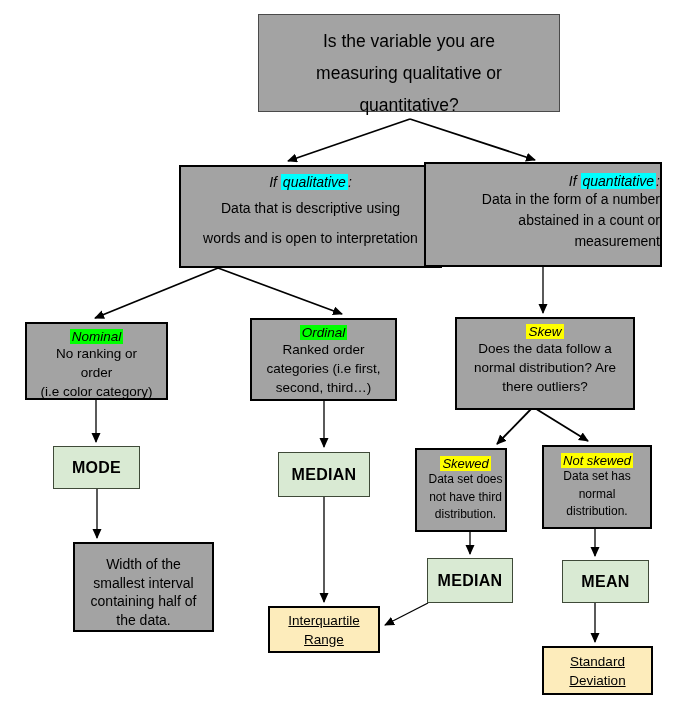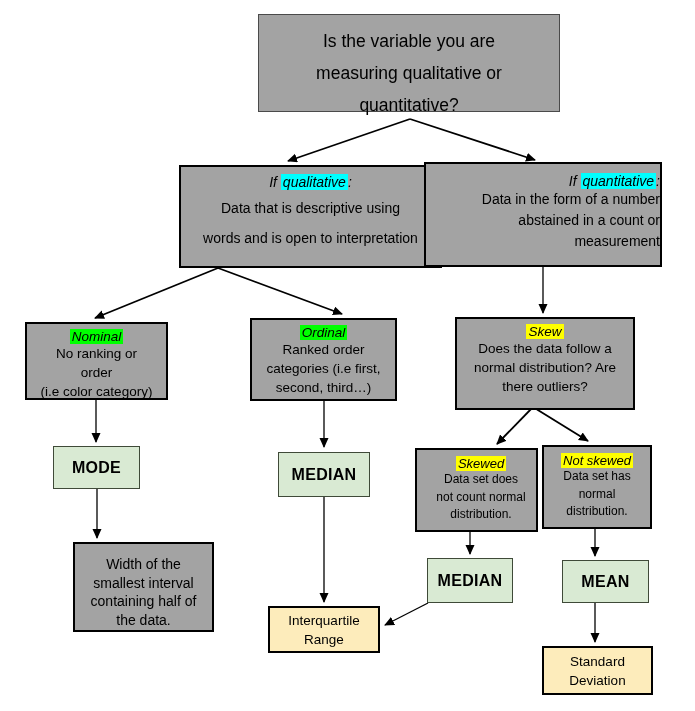--- a/index.html
+++ b/index.html
@@ -25,21 +25,21 @@
   .t-quant{font-size:14px;text-align:right;}
   .t-quant .title{margin-top:9px;}
   .t-quant .bl{line-height:21px;}
   .t-mid{font-size:13.5px;}
   .t-mid .title{margin-top:5px;}
   .t-mid .bl{line-height:19px;}
   .t-small{font-size:12px;}
   .t-small .title{font-size:13px;margin-top:6px;}
   .t-small .bl{line-height:17.5px;}
   .t-width{font-size:14px;line-height:18.5px;padding-top:11px;margin-left:46px;}
-  .t-tan{font-size:13.5px;line-height:19px;}
+  .t-tan{font-size:13.5px;line-height:19px;text-decoration:underline;}
   svg.wires{position:absolute;left:0;top:0;width:695px;height:711px;pointer-events:none;}
   svg.wires line{stroke:#000;fill:none;}
   .w-thick{stroke-width:1.8;}
   .w-thin{stroke-width:1.3;}
 </style>
 </head>
 <body>
 
 <div id="canvas">
 
@@ -101,24 +101,24 @@
     <div class="bl">second, third…)</div>
   </div>
 
   <div class="box t-mid" style="left:455px;top:317px;width:180px;height:93px;">
     <div class="title"><span class="hl yl">Skew</span></div>
     <div class="bl">Does the data follow a</div>
     <div class="bl">normal distribution? Are</div>
     <div class="bl">there outliers?</div>
   </div>
 
-  <div class="box t-small" style="left:415px;top:448px;width:123px;height:84px;padding-left:9px;">
+  <div class="box t-small" style="left:415px;top:448px;width:92px;height:84px;padding-left:9px;">
     <div class="title"><span class="hl yl">Skewed</span></div>
     <div class="bl">Data set does</div>
-    <div class="bl">not count normal</div>
+    <div class="bl">not have third</div>
     <div class="bl">distribution.</div>
   </div>
 
   <div class="box t-small" style="left:542px;top:445px;width:110px;height:84px;">
     <div class="title"><span class="hl yl">Not skewed</span></div>
     <div class="bl">Data set has</div>
     <div class="bl">normal</div>
     <div class="bl">distribution.</div>
   </div>
 

